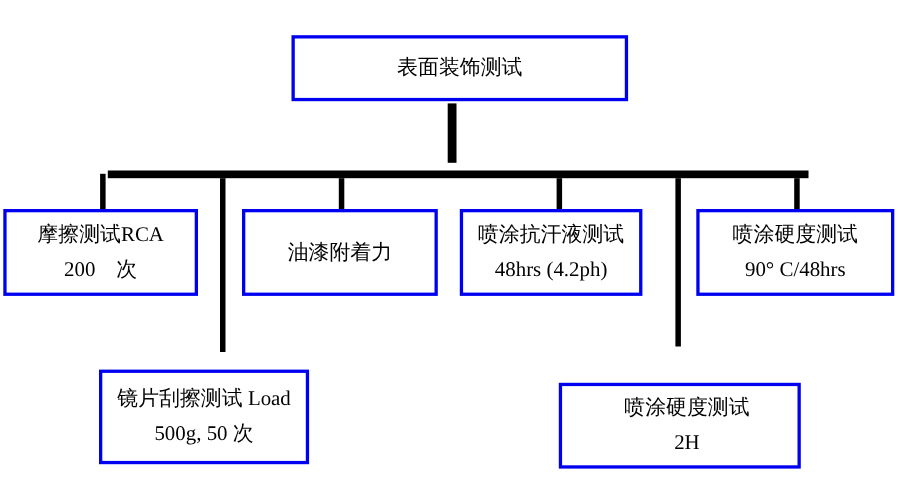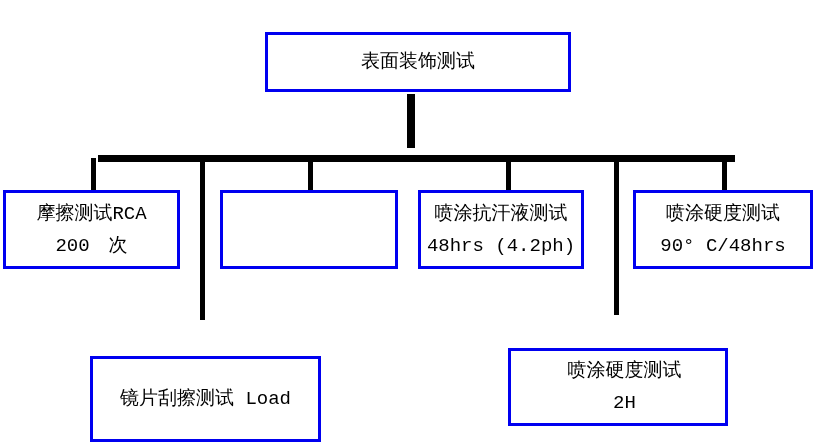--- a/index.html
+++ b/index.html
@@ -23,32 +23,32 @@
     background: #ffffff;
     display: flex;
     flex-direction: column;
     align-items: center;
     justify-content: center;
     text-align: center;
     font-size: 19px;
     line-height: 32px;
     white-space: nowrap;
   }
-  .node .line { padding: 0 4px; font-family: Liberation Mono, monospace; }
+  .node .line { padding: 0 4px; }
   .conn {
     position: absolute;
     background: var(--connector-line, #000000);
   }
   
   .n-root   { left: 265px; top: 32px;  width: 306px; height: 60px; }
   .n-b0     { left: 3px;   top: 190px; width: 177px; height: 79px; }
   .n-b1     { left: 220px; top: 190px; width: 178px; height: 79px; }
   .n-b2     { left: 418px; top: 190px; width: 166px; height: 79px; }
   .n-b3     { left: 633px; top: 190px; width: 180px; height: 79px; }
-  .n-b4     { left: 90px;  top: 356px; width: 231px; height: 86px; justify-content: center; }
+  .n-b4     { left: 90px;  top: 336px; width: 191px; height: 86px; justify-content: center; }
   .n-b5     { left: 508px; top: 348px; width: 220px; height: 78px; padding-left: 13px; }
   
   .c-trunk  { left: 407px; top: 94px;  width: 8px;   height: 54px; }
   .c-bus    { left: 98px;  top: 155px; width: 637px; height: 7px;  }
   .c-v0     { left: 91px;  top: 158px; width: 5px;   height: 33px; }
   .c-v1     { left: 308px; top: 162px; width: 5px;   height: 29px; }
   .c-v2     { left: 506px; top: 162px; width: 5px;   height: 29px; }
   .c-v3     { left: 722px; top: 162px; width: 5px;   height: 29px; }
   .c-v4     { left: 200px; top: 162px; width: 5px;   height: 158px; }
   .c-v5     { left: 614px; top: 162px; width: 5px;   height: 153px; }
@@ -69,31 +69,33 @@
   <div class="conn c-v2"></div>
   <div class="conn c-v3"></div>
   <div class="conn c-v4"></div>
   <div class="conn c-v5"></div>
 
   <div class="node n-b0">
     <div class="line">摩擦测试RCA</div>
     <div class="line">200　次</div>
   </div>
   <div class="node n-b1">
+    <div class="line">油漆附着力</div>
   </div>
   <div class="node n-b2">
     <div class="line">喷涂抗汗液测试</div>
     <div class="line">48hrs (4.2ph)</div>
   </div>
   <div class="node n-b3">
     <div class="line">喷涂硬度测试</div>
     <div class="line">90° C/48hrs</div>
   </div>
 
   <div class="node n-b4">
     <div class="line">镜片刮擦测试 Load</div>
+    <div class="line">500g, 50 次</div>
   </div>
   <div class="node n-b5">
     <div class="line">喷涂硬度测试</div>
     <div class="line">2H</div>
   </div>
 
 </div>
 
 </body></html>

